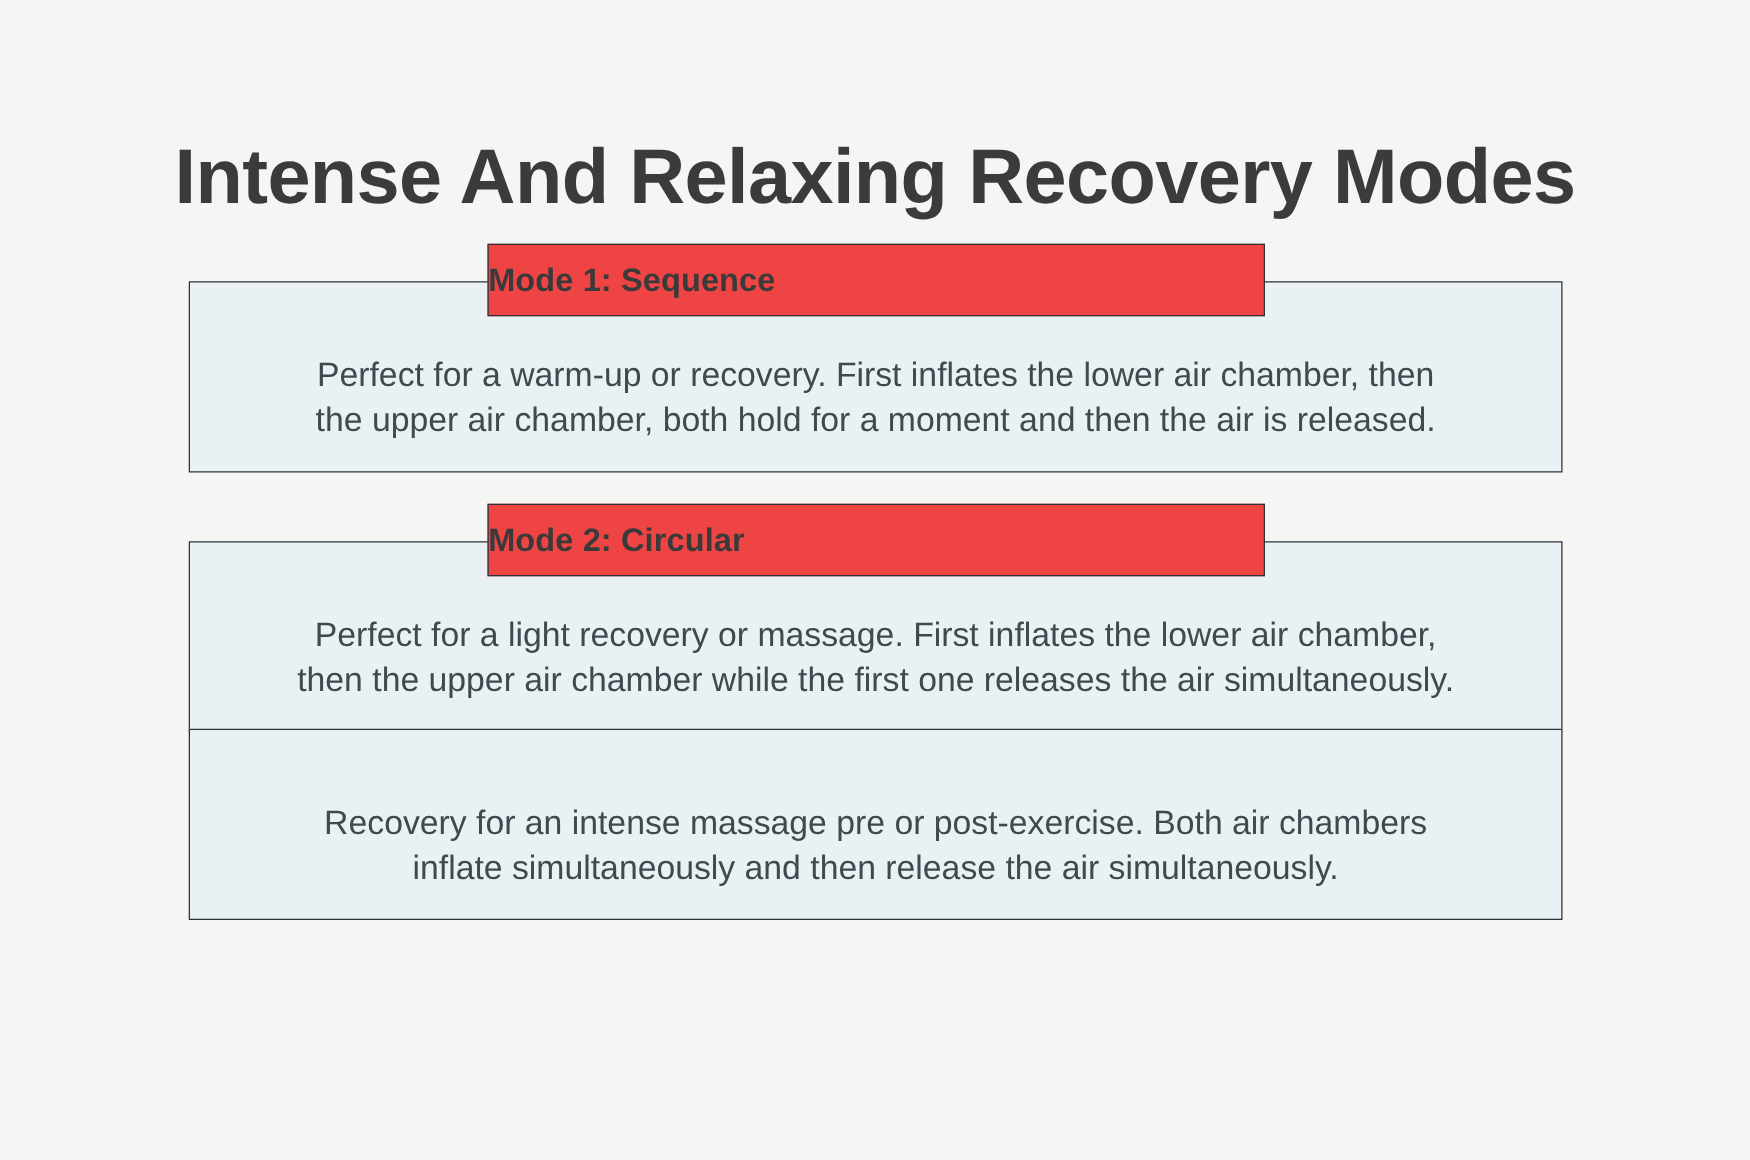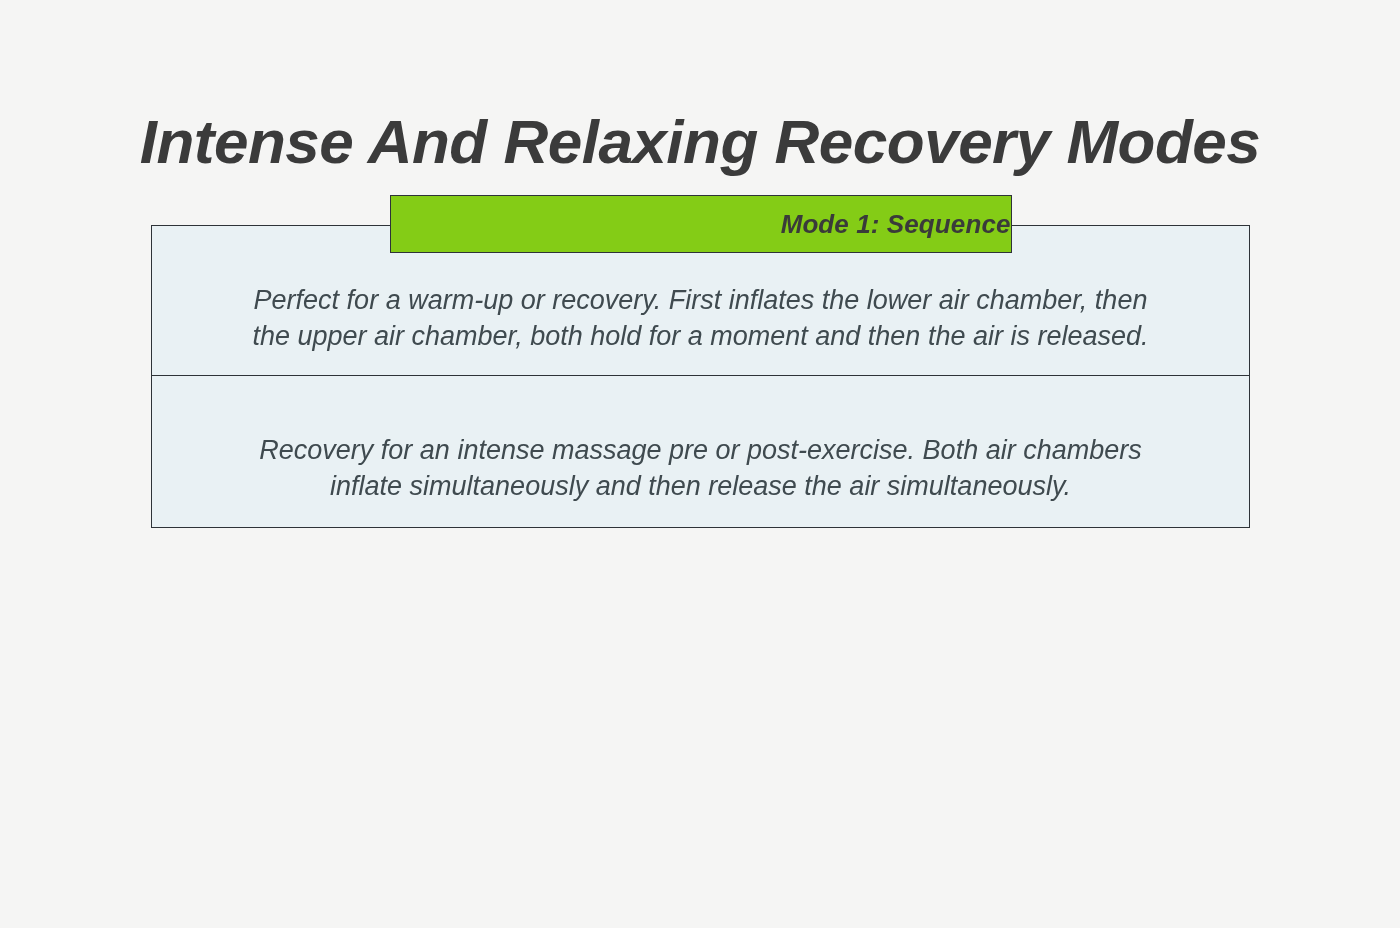--- a/index.html
+++ b/index.html
@@ -13,21 +13,20 @@
     background: #f5f5f4;
     font-family: "Liberation Sans", sans-serif;
     overflow: hidden;
   }
 
   .page {
     position: relative;
     width: 1256px;
     height: 928px;
     box-sizing: border-box;
-    font-style: italic;
   }
 
   
   .page-title {
     position: absolute;
     left: 0;
     top: 64px;
     width: 1400px;
     text-align: center;
     font-size: 62px;
@@ -55,25 +54,25 @@
   }
 
   
   .mode-card-header {
     position: relative;
     z-index: 2;
     width: 622px;
     height: 58px;
     margin: 0 auto;
     box-sizing: border-box;
-    background: #84cc16;
+    background: #ef4444;
     border: 1.6px solid #2e3338;
     display: flex;
     align-items: center;
-    justify-content: flex-end;
+    justify-content: flex-start;
   }
 
   .mode-card-header-text {
     font-size: 26px;
     font-weight: bold;
     color: #3a3a3a;
     letter-spacing: 0.1px;
     line-height: 1;
   }
 
@@ -112,20 +111,28 @@
 
     <section class="mode-card">
       <div class="mode-card-header">
         <span class="mode-card-header-text">Mode 1: Sequence</span>
       </div>
       <div class="mode-card-body">
         <p class="mode-card-text">Perfect for a warm-up or recovery. First inflates the lower air chamber, then the upper air chamber, both hold for a moment and then the air is released.</p>
       </div>
     </section>
 
+    <section class="mode-card">
+      <div class="mode-card-header">
+        <span class="mode-card-header-text">Mode 2: Circular</span>
+      </div>
+      <div class="mode-card-body">
+        <p class="mode-card-text">Perfect for a light recovery or massage. First inflates the lower air chamber, then the upper air chamber while the first one releases the air simultaneously.</p>
+      </div>
+    </section>
 
     <section class="mode-card">
       <div class="mode-card-body">
         <p class="mode-card-text">Recovery for an intense massage pre or post-exercise. Both air chambers inflate simultaneously and then release the air simultaneously.</p>
       </div>
     </section>
 
   </div>
 </div>
 

